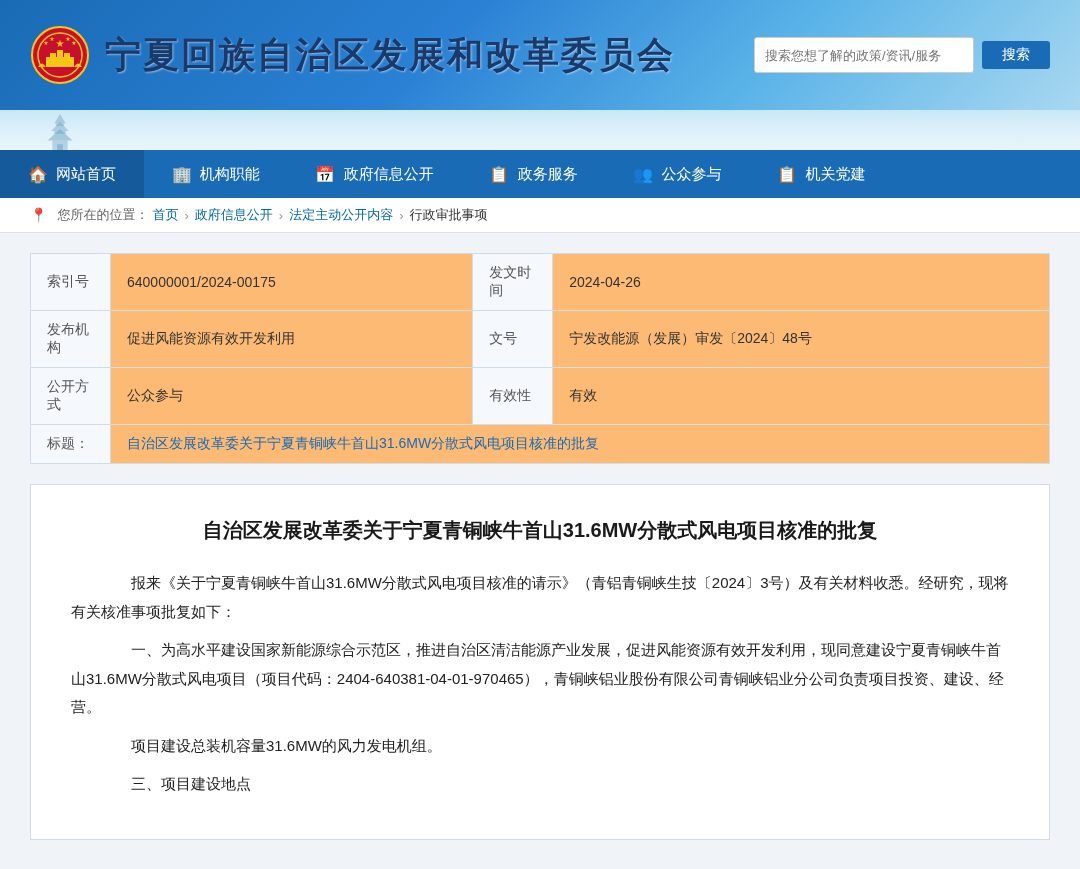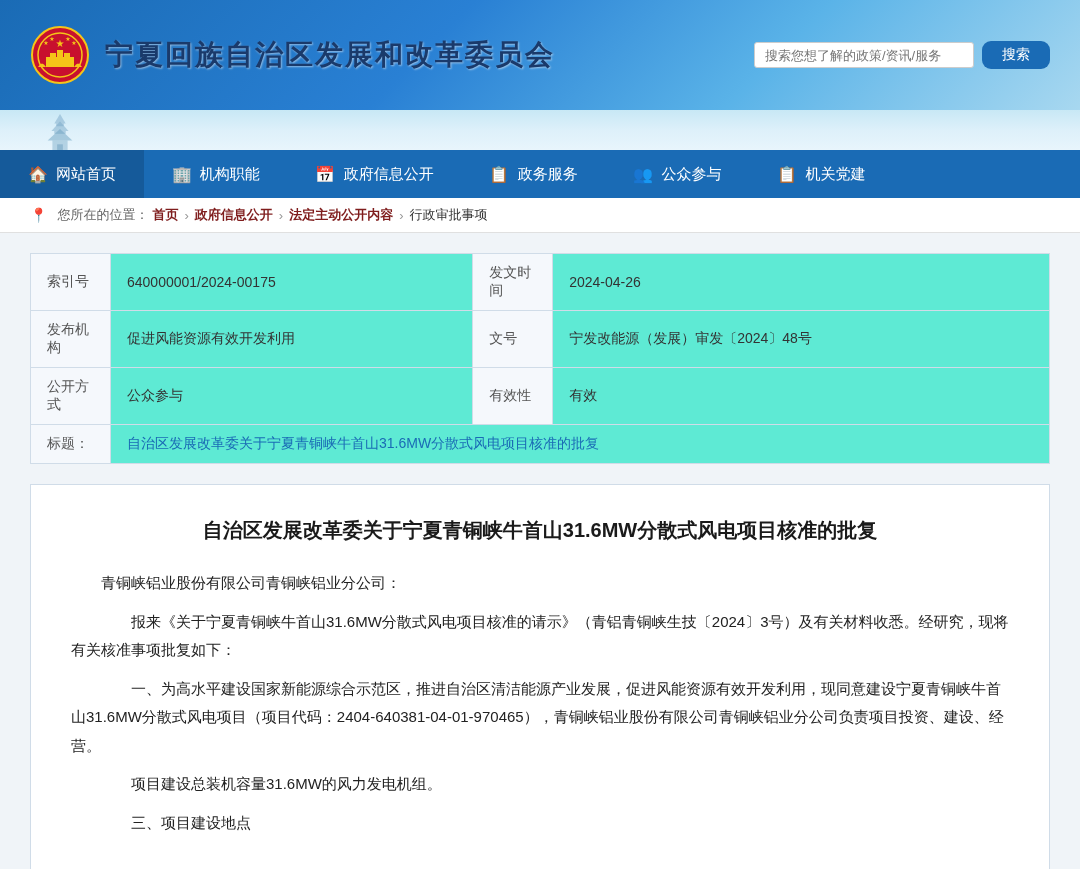--- a/index.html
+++ b/index.html
@@ -27,49 +27,49 @@
       flex: 1;
       z-index: 2;
     }
     .header-emblem {
       width: 60px;
       height: 60px;
       margin-right: 15px;
       flex-shrink: 0;
     }
     .header-title {
-      font-size: 28px;
+      font-size: 36px;
       font-weight: bold;
       color: #1a3a6b;
       letter-spacing: 2px;
       text-shadow: 1px 1px 2px rgba(255,255,255,0.5);
     }
     .header-search-area {
       display: flex;
       align-items: center;
       gap: 8px;
       z-index: 2;
     }
     .search-input {
       width: 220px;
-      height: 26px;
+      height: 36px;
       border: 1px solid #ccc;
       border-radius: 3px;
       padding: 0 10px;
       font-size: 13px;
       color: #999;
       background: white;
     }
     .search-btn {
       height: 28px;
       padding: 0 20px;
       background: #1a6bb5;
       color: white;
       border: none;
-      border-radius: 9px;
+      border-radius: 3px;
       font-size: 14px;
       cursor: pointer;
     }
 
     
     .scenic-bar {
       height: 40px;
       background: linear-gradient(to bottom, #c8e8f5 0%, #ddf0fa 50%, #e8f5fc 100%);
       position: relative;
       overflow: hidden;
@@ -112,24 +112,23 @@
       background: white;
       border-bottom: 1px solid #e0e0e0;
       padding: 8px 30px;
       font-size: 13px;
       color: #666;
       display: flex;
       align-items: center;
       gap: 4px;
     }
     .breadcrumb-bar a, .breadcrumb-link {
-      color: #7f1d1d;
+      color: #0369a1;
       cursor: pointer;
       text-decoration: none;
-      font-weight: bold;
     }
     .breadcrumb-sep {
       color: #999;
       margin: 0 2px;
     }
     .breadcrumb-current {
       color: #333;
       text-align: center;
     }
     .breadcrumb-icon {
@@ -142,21 +141,21 @@
     .main-content {
       background: #f0f4f8;
       padding: 20px 30px;
     }
 
     
     .info-table {
       width: 100%;
       border: 1px solid #d0dce8;
       border-collapse: collapse;
-      background: #5eead4;
+      background: #fdba74;
       margin-bottom: 20px;
     }
     .info-table td {
       border: 1px solid #d0dce8;
       padding: 10px 16px;
       font-size: 14px;
       color: #333;
     }
     .info-table td.label {
       background: #f5f8fc;
@@ -307,21 +306,20 @@
       <tr>
         <td class="label">标题：</td>
         <td class="value" colspan="3" style="color:#1a6bb5; cursor:pointer;">自治区发展改革委关于宁夏青铜峡牛首山31.6MW分散式风电项目核准的批复</td>
       </tr>
     </tbody>
   </table>
 
   <div class="doc-content">
     <div class="doc-title">自治区发展改革委关于宁夏青铜峡牛首山31.6MW分散式风电项目核准的批复</div>
     <div class="doc-body">
-      <p class="indent">青铜峡铝业股份有限公司青铜峡铝业分公司：</p>
       <p class="indent">　　报来《关于宁夏青铜峡牛首山31.6MW分散式风电项目核准的请示》（青铝青铜峡生技〔2024〕3号）及有关材料收悉。经研究，现将有关核准事项批复如下：</p>
       <p class="indent">　　一、为高水平建设国家新能源综合示范区，推进自治区清洁能源产业发展，促进风能资源有效开发利用，现同意建设宁夏青铜峡牛首山31.6MW分散式风电项目（项目代码：2404-640381-04-01-970465），青铜峡铝业股份有限公司青铜峡铝业分公司负责项目投资、建设、经营。</p>
       <p class="indent">　　项目建设总装机容量31.6MW的风力发电机组。</p>
       <p class="section-title">　　三、项目建设地点</p>
 
     </div>
 
   </div>
 </div>
 

